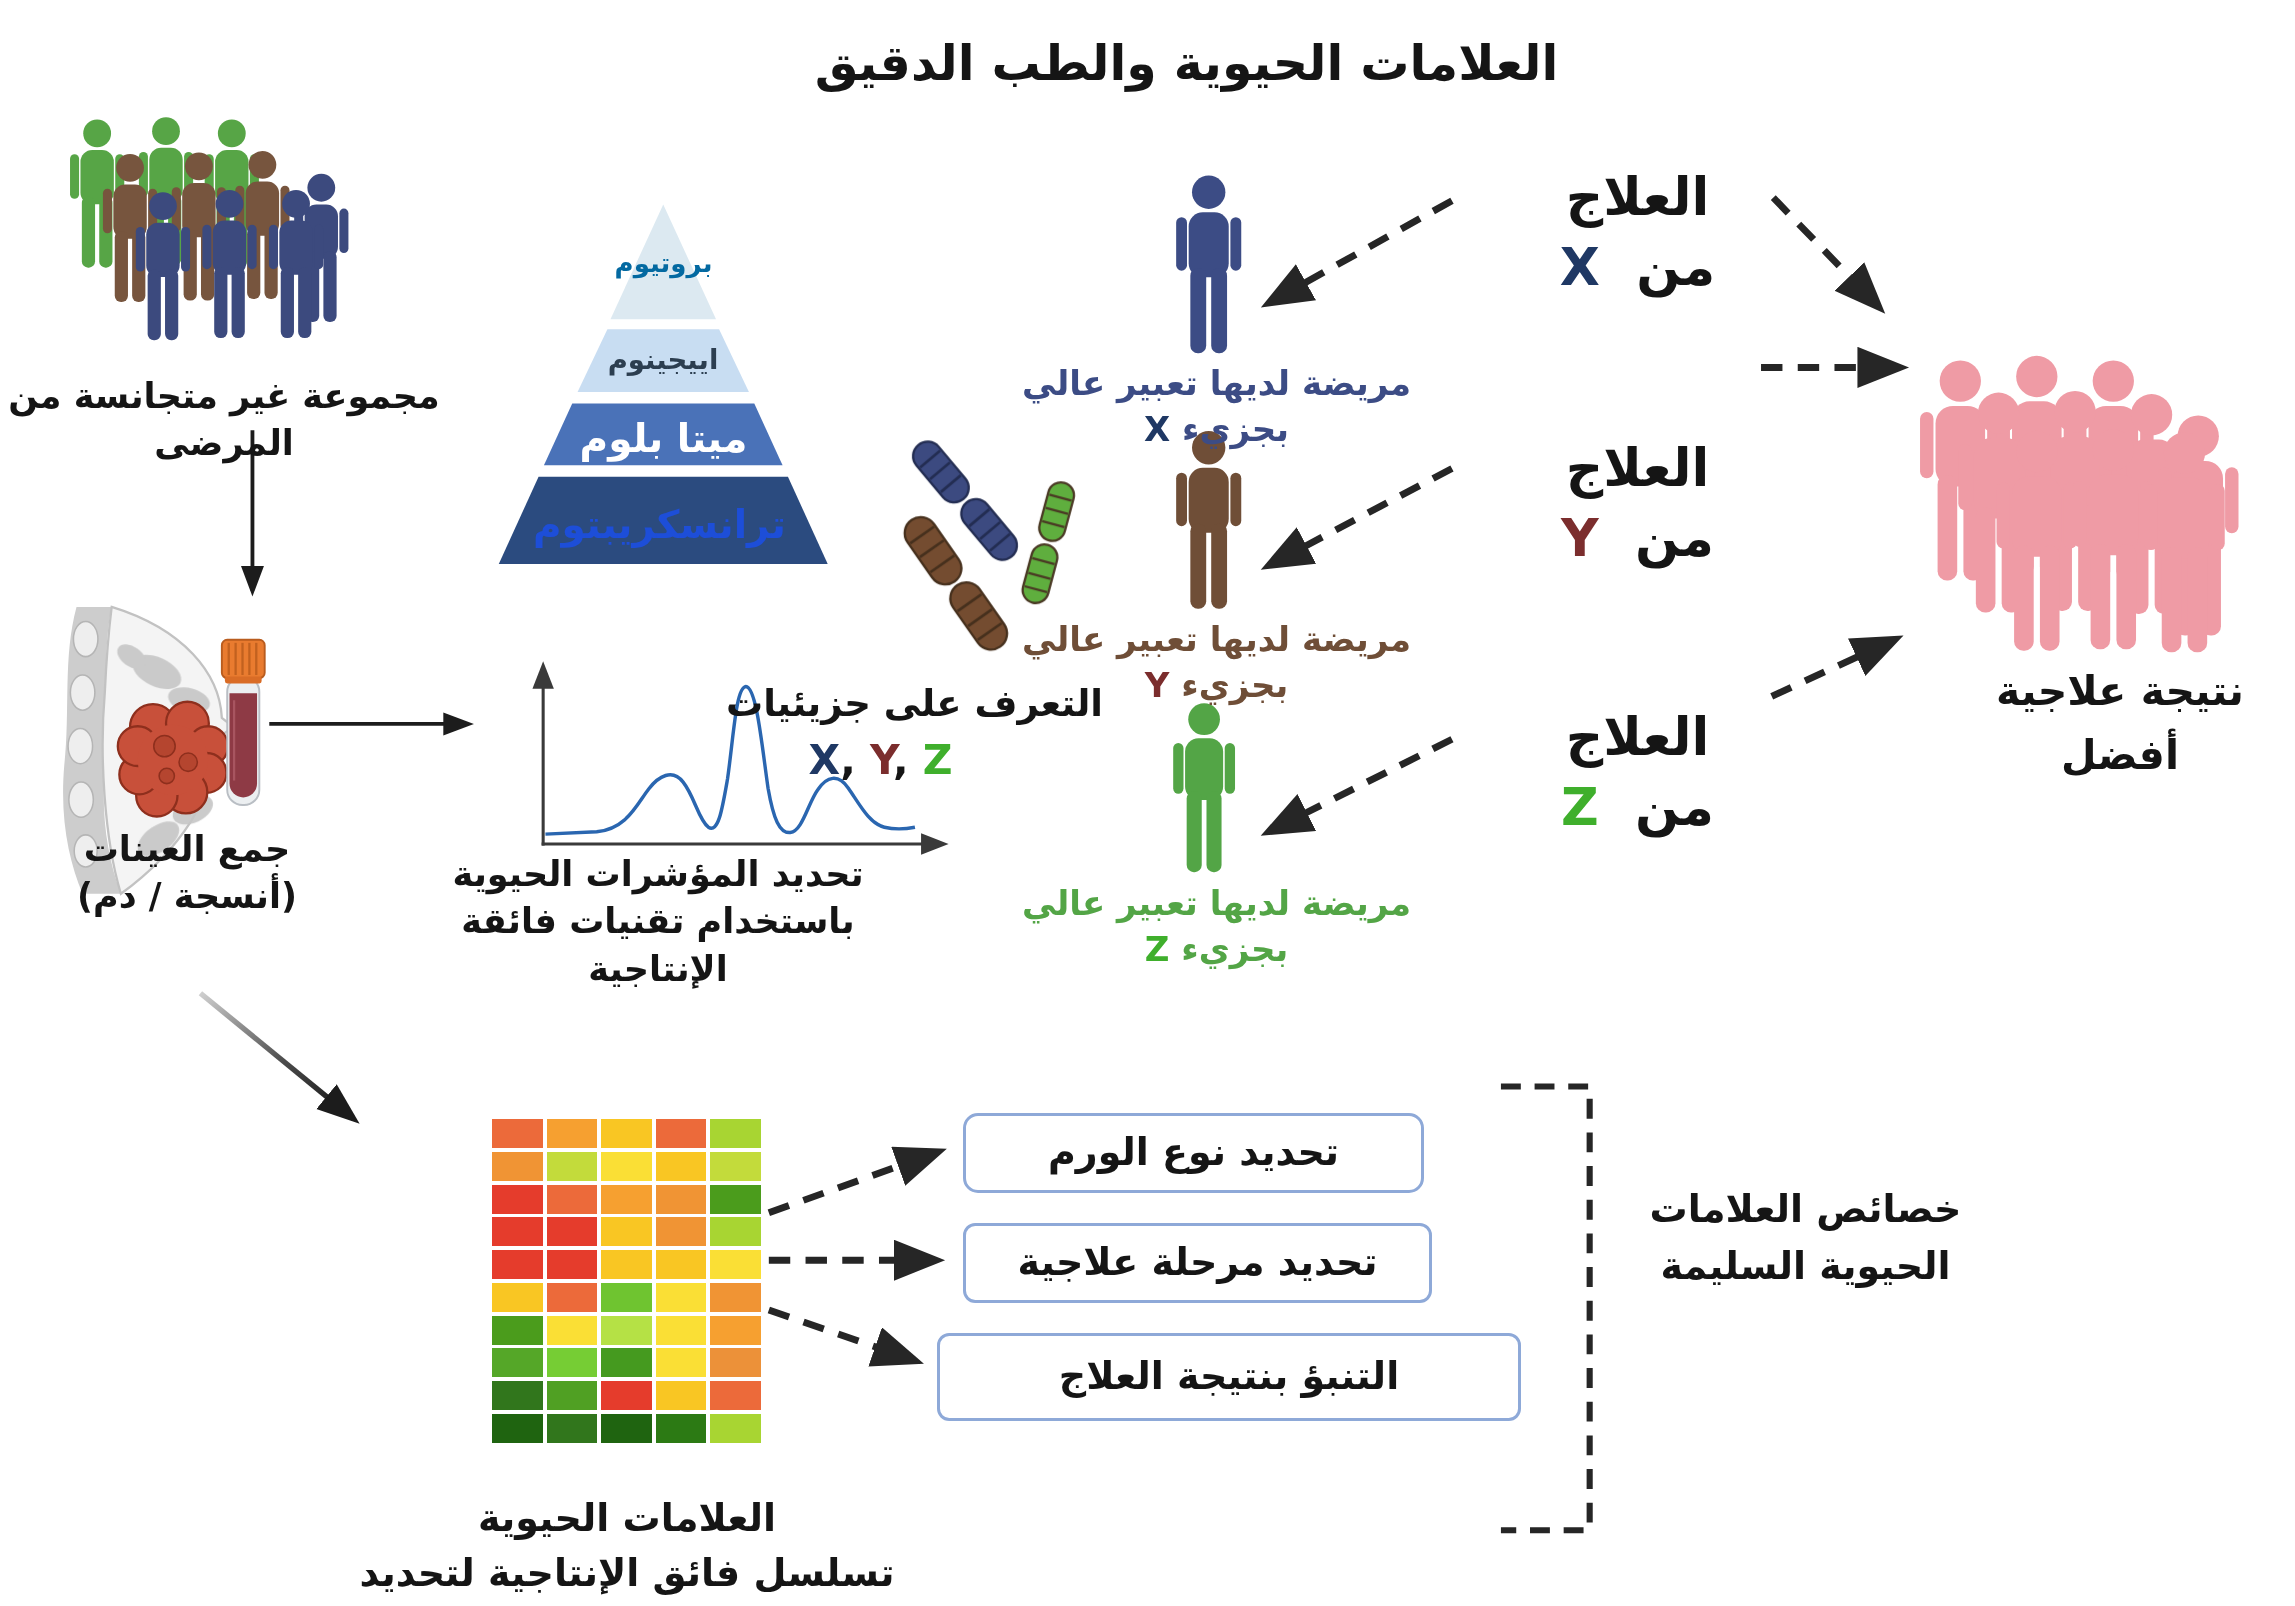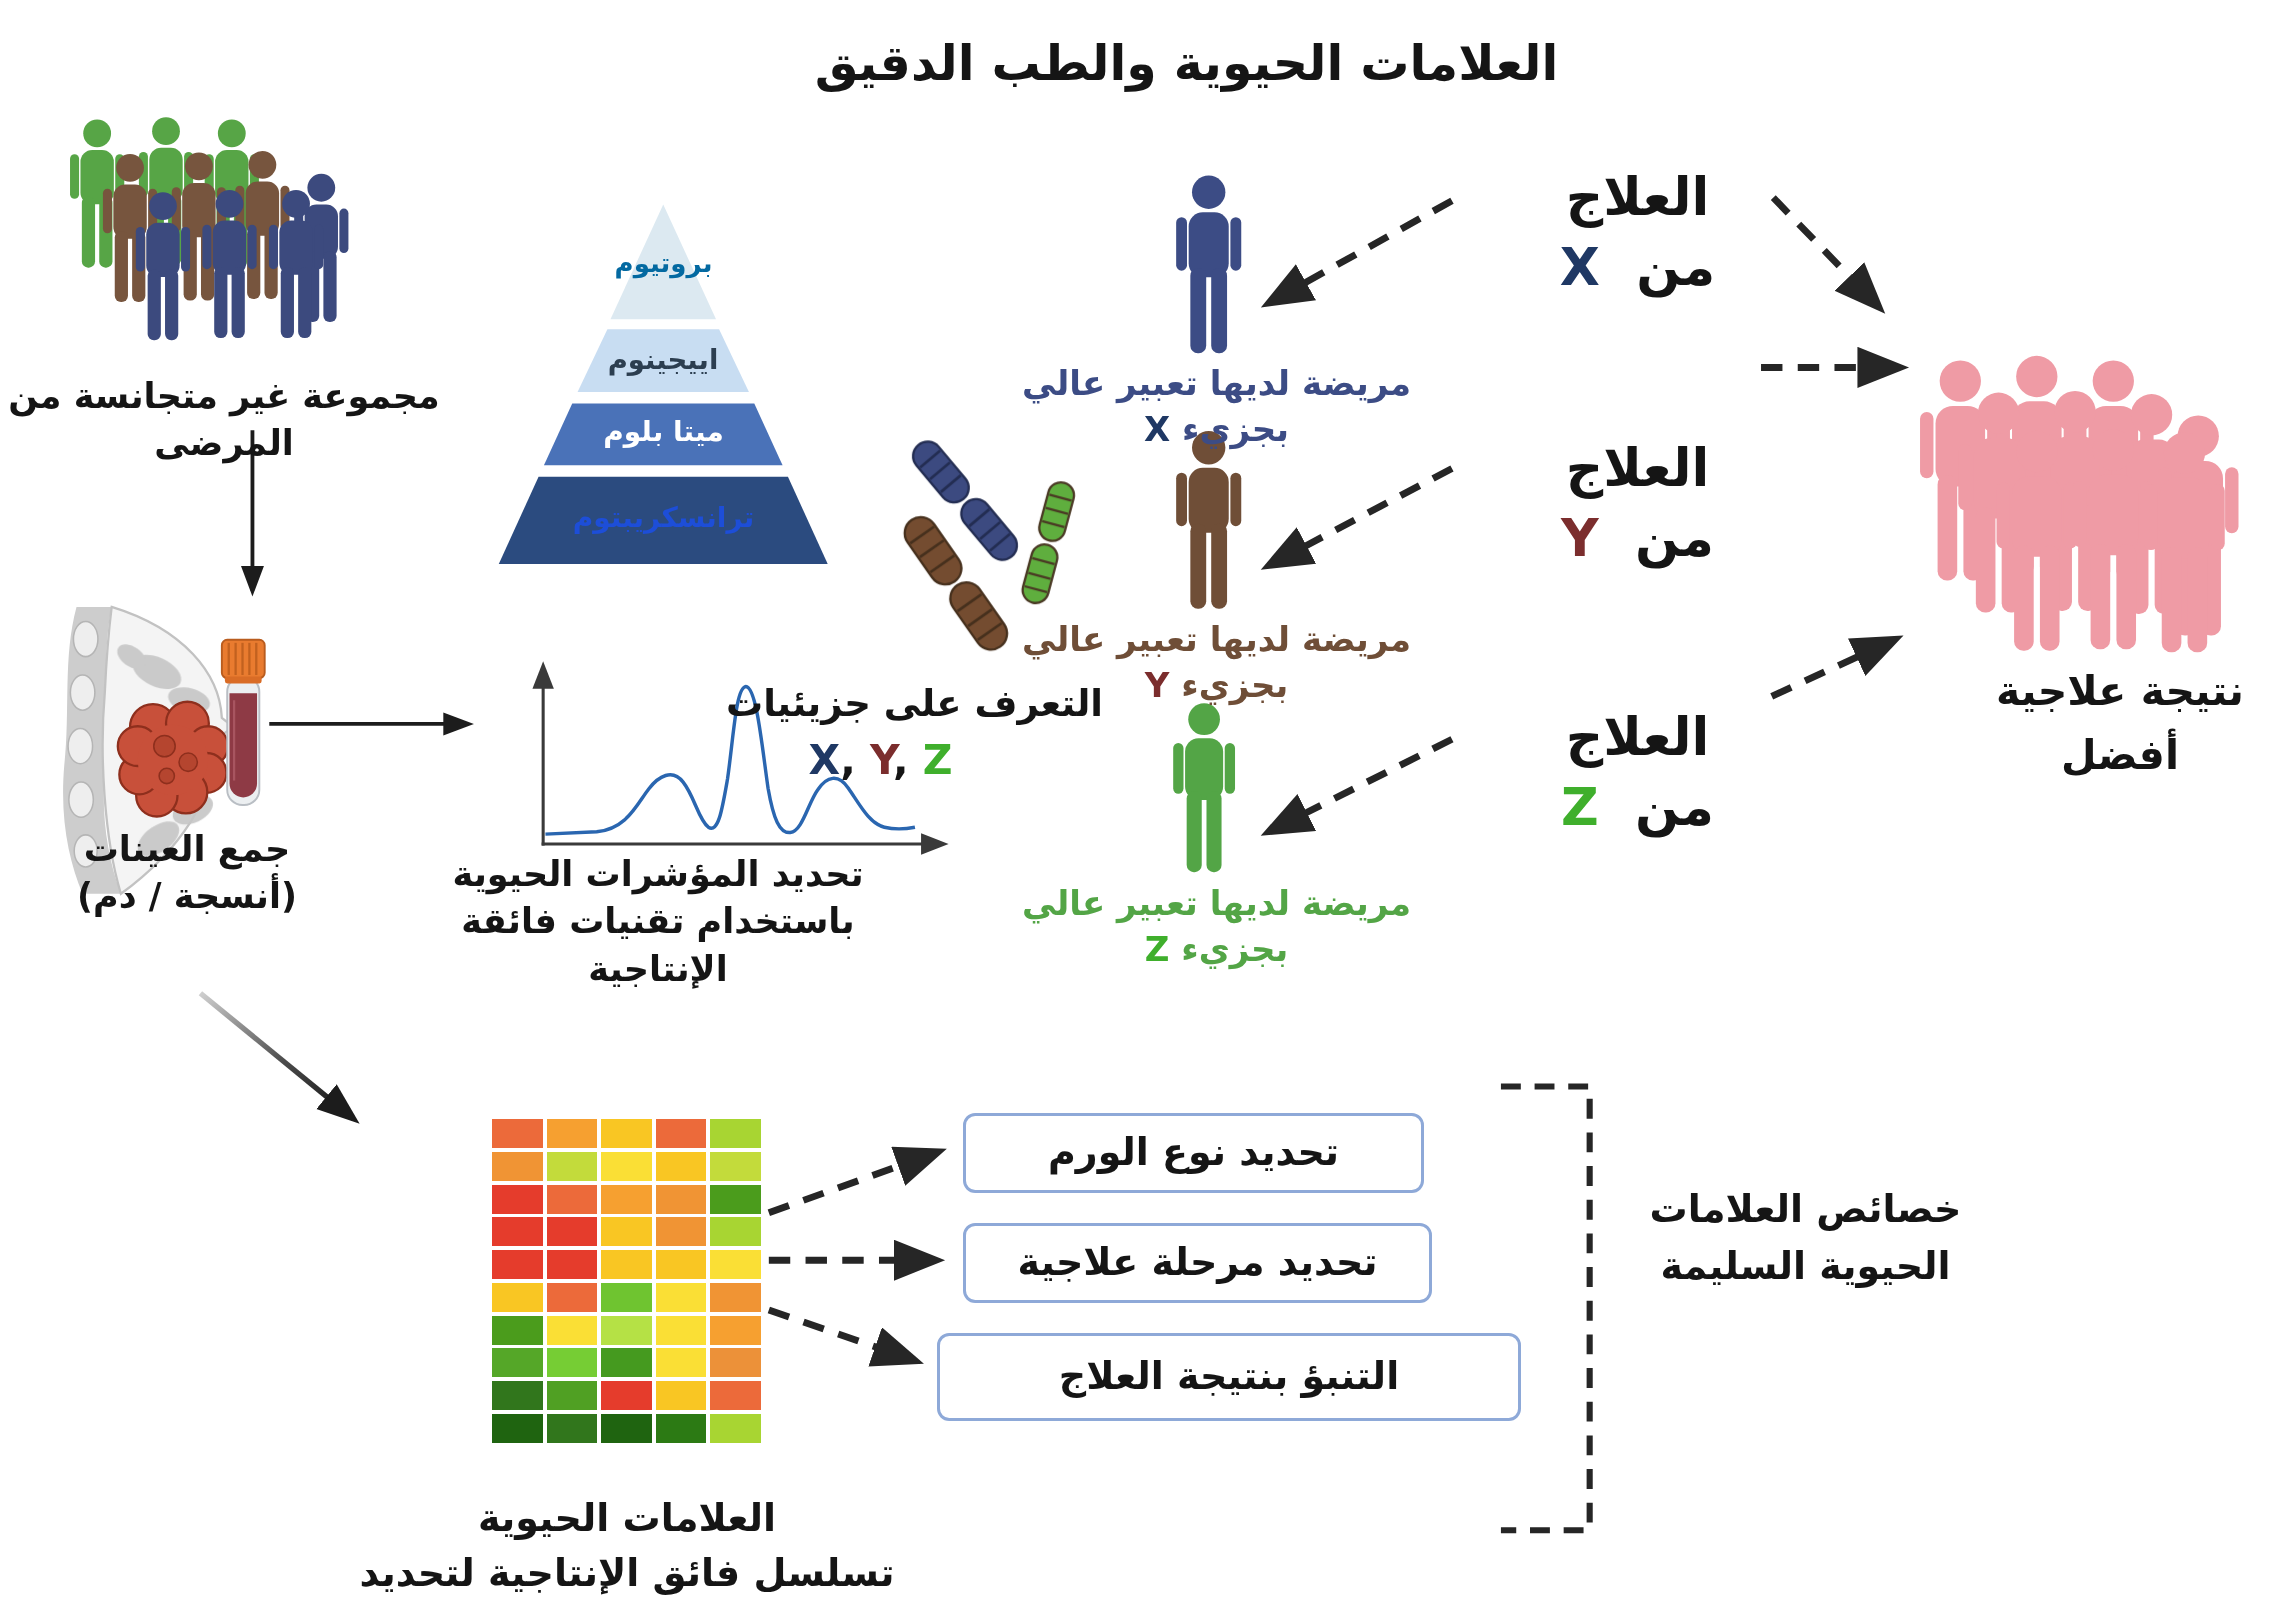--- a/index.html
+++ b/index.html
@@ -7,21 +7,21 @@
           font-family:"DejaVu Sans","Liberation Sans",sans-serif;}
   #art{position:absolute;left:0;top:0;}
   .lbl{position:absolute;direction:rtl;text-align:center;color:#151515;font-weight:600;line-height:1.35;}
   .f64{font-size:49px;font-weight:800;}
   .f54{font-size:41px;}
   .f52{font-size:52px;}
   .f50{font-size:38px;}
   .f48{font-size:37px;}
   .f46{font-size:35px;}
   .f44{font-size:34px;}
-  .f40{font-size:28px;}
+  .f40{font-size:39px;}
   .f36{font-size:27.5px;}
   .f34{font-size:26px;}
   .sym{font-weight:800;}
   .ltr{direction:ltr;}
   .line{display:block;}
   .obox{position:absolute;background:#ffffff;border:3.8px solid #8ea9d8;border-radius:12.2px;
         display:flex;align-items:center;justify-content:center;}
   #heatmap-grid{position:absolute;left:492px;top:1119px;width:269px;height:324px;
         display:grid;grid-template-columns:repeat(5,1fr);grid-auto-rows:1fr;gap:3.8px;}
   .hm-cell{width:100%;height:100%;}
@@ -312,21 +312,21 @@
       <div class="hm-cell" style="background: rgb(31, 100, 16);"></div>
       <div class="hm-cell" style="background: rgb(44, 122, 20);"></div>
       <div class="hm-cell" style="background: rgb(168, 213, 50);"></div>
     </div>
 
   <div class="lbl f50" style="left:321px;top:1491px;width:612px;line-height:1.45;">
     <span class="line">العلامات الحيوية</span>
     <span class="line">تسلسل فائق الإنتاجية لتحديد</span>
   </div>
 
-  <div class="obox" style="left:963px;top:1113px;width:455px;height:74px;">
+  <div class="obox" style="left:963px;top:1113px;width:455px;height:74px;border-radius:15px;">
     <span class="lbl f50" style="position:static;">تحديد نوع الورم</span>
   </div>
   <div class="obox" style="left:963px;top:1223px;width:463px;height:74px;">
     <span class="lbl f50" style="position:static;">تحديد مرحلة علاجية</span>
   </div>
   <div class="obox" style="left:937px;top:1333px;width:578px;height:82px;">
     <span class="lbl f50" style="position:static;">التنبؤ بنتيجة العلاج</span>
   </div>
 
   <div class="lbl f50" style="left:1622px;top:1181px;width:367px;line-height:1.5;">

